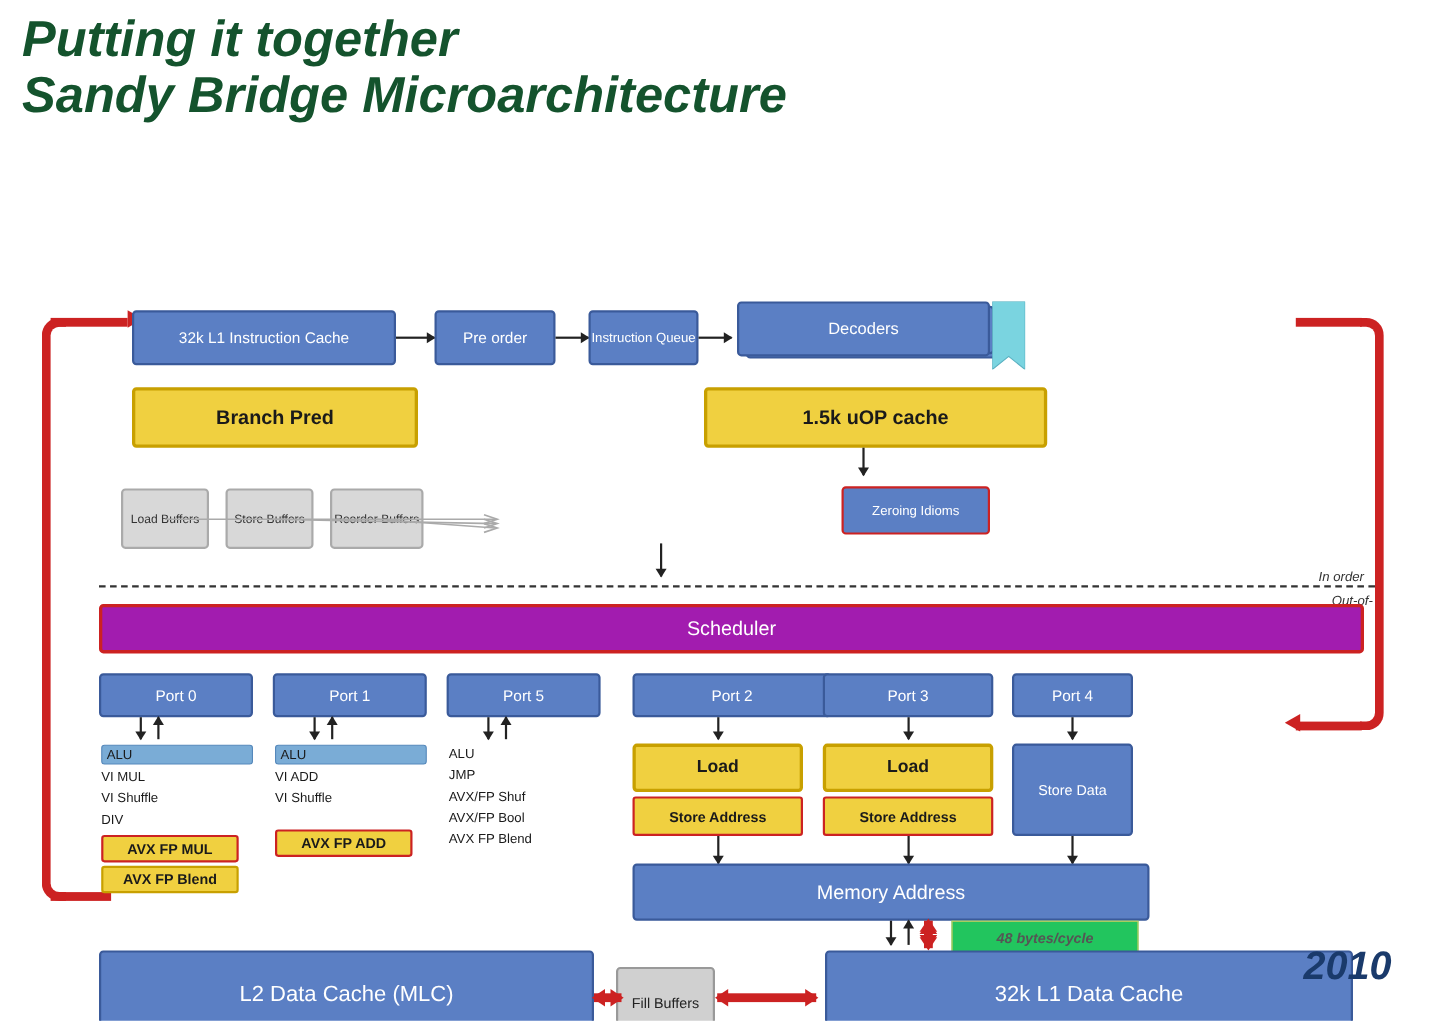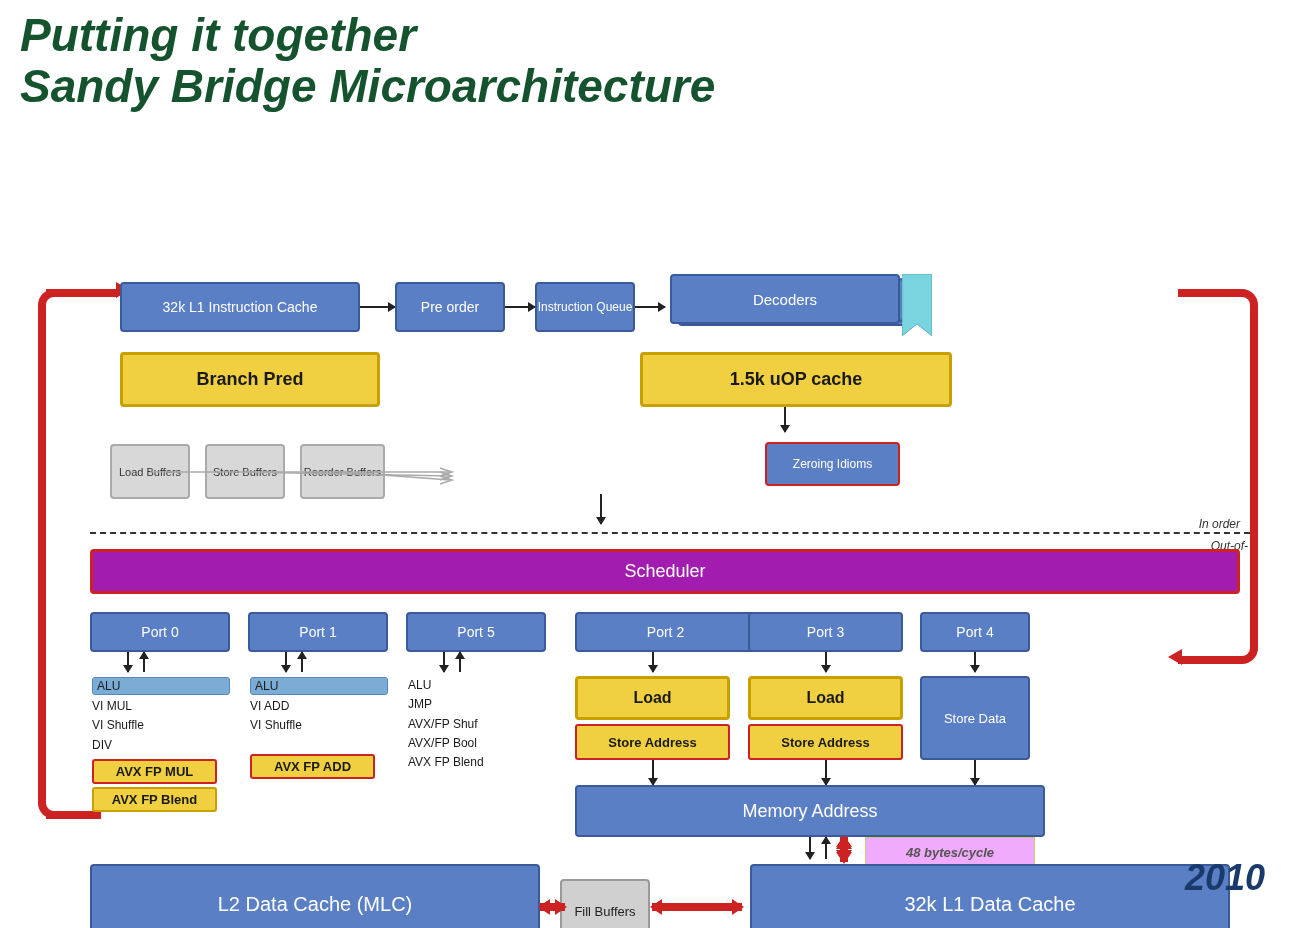--- a/index.html
+++ b/index.html
@@ -242,21 +242,21 @@
       font-size: 13px;
       position: absolute;
       display: flex;
       align-items: center;
       justify-content: center;
       text-align: center;
     }
 
     .bytes-label {
       position: absolute;
-      background: #f0abfc;
+      background: #22c55e;
       border: 1px solid #cccc60;
       font-size: 13px;
       font-style: italic;
       font-weight: bold;
       color: #555;
       padding: 2px 6px;
       display: flex;
       align-items: center;
       justify-content: center;
     }

